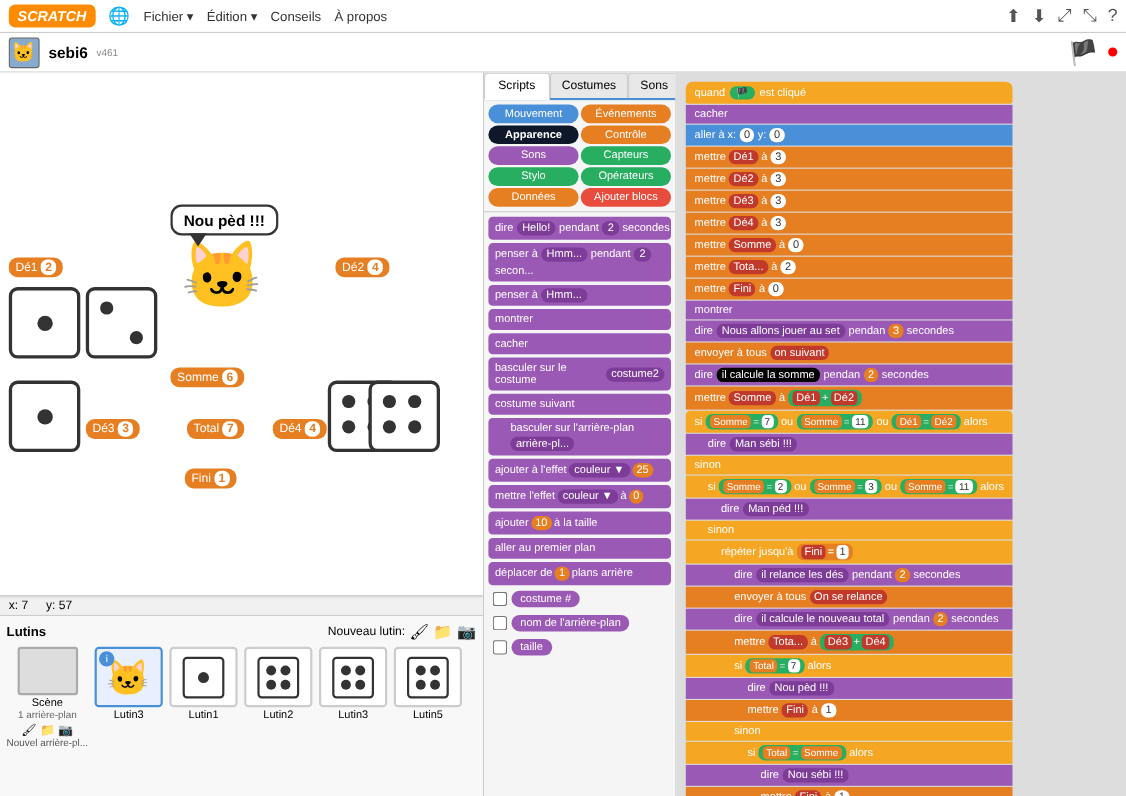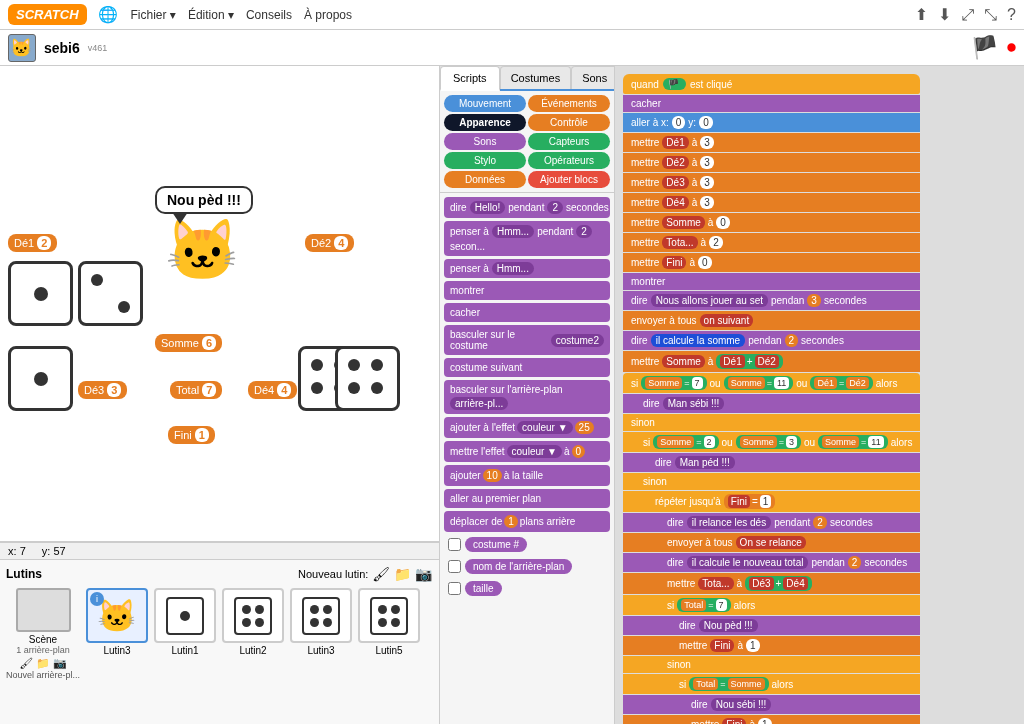--- a/index.html
+++ b/index.html
@@ -249,21 +249,21 @@
       </div>
       <div style="background:#9b59b6;color:white;border-radius:4px;padding:4px 6px;font-size:10px;cursor:grab;">
         penser à <span style="background:#7d3c98;border-radius:8px;padding:1px 5px;">Hmm...</span>
       </div>
       <div style="background:#9b59b6;color:white;border-radius:4px;padding:4px 6px;font-size:10px;cursor:grab;">montrer</div>
       <div style="background:#9b59b6;color:white;border-radius:4px;padding:4px 6px;font-size:10px;cursor:grab;">cacher</div>
       <div style="background:#9b59b6;color:white;border-radius:4px;padding:4px 6px;font-size:10px;cursor:grab;display:flex;align-items:center;gap:2px;justify-content:flex-end;">
         basculer sur le costume <span style="background:#7d3c98;border-radius:8px;padding:1px 5px;">costume2</span>
       </div>
       <div style="background:#9b59b6;color:white;border-radius:4px;padding:4px 6px;font-size:10px;cursor:grab;">costume suivant</div>
-      <div style="background:#9b59b6;color:white;border-radius:4px;padding:4px 6px;font-size:10px;cursor:grab;display:flex;align-items:flex-start;gap:2px;flex-wrap:wrap;">
+      <div style="background:#9b59b6;color:white;border-radius:4px;padding:4px 20px;font-size:10px;cursor:grab;display:flex;align-items:flex-start;gap:2px;flex-wrap:wrap;">
         basculer sur l'arrière-plan <span style="background:#7d3c98;border-radius:8px;padding:1px 5px;">arrière-pl...</span>
       </div>
       <div style="background:#9b59b6;color:white;border-radius:4px;padding:4px 6px;font-size:10px;cursor:grab;display:flex;align-items:center;gap:2px;flex-wrap:wrap;">
         ajouter à l'effet <span style="background:#7d3c98;border-radius:8px;padding:1px 5px;">couleur ▼</span> <span style="background:#e67e22;border-radius:8px;padding:1px 4px;">25</span>
       </div>
       <div style="background:#9b59b6;color:white;border-radius:4px;padding:4px 6px;font-size:10px;cursor:grab;display:flex;align-items:center;gap:2px;flex-wrap:wrap;">
         mettre l'effet <span style="background:#7d3c98;border-radius:8px;padding:1px 5px;">couleur ▼</span> à <span style="background:#e67e22;border-radius:8px;padding:1px 4px;">0</span>
       </div>
       <div style="background:#9b59b6;color:white;border-radius:4px;padding:4px 6px;font-size:10px;cursor:grab;display:flex;align-items:center;gap:2px;">
         ajouter <span style="background:#e67e22;border-radius:8px;padding:1px 4px;">10</span> à la taille
@@ -329,21 +329,21 @@
 
         <div style="background:#9b59b6;color:white;padding:3px 8px;font-size:10px;display:flex;align-items:center;gap:3px;flex-wrap:wrap;">
           dire <span style="background:#7d3c98;border-radius:6px;padding:1px 5px;">Nous allons jouer au set</span> pendan <span style="background:#e67e22;border-radius:6px;padding:1px 4px;">3</span> secondes
         </div>
 
         <div style="background:#e67e22;color:white;padding:3px 8px;font-size:10px;display:flex;align-items:center;gap:3px;">
           envoyer à tous <span style="background:#c0392b;border-radius:6px;padding:1px 4px;">on suivant</span>
         </div>
 
         <div style="background:#9b59b6;color:white;padding:3px 8px;font-size:10px;display:flex;align-items:center;gap:3px;">
-          dire <span style="background:#1d4ed8;border-radius:6px;padding:1px 5px;">il calcule la somme</span> pendan <span style="background:#e67e22;border-radius:6px;padding:1px 4px;">2</span> secondes
+          dire <span style="background:#000000;border-radius:6px;padding:1px 5px;">il calcule la somme</span> pendan <span style="background:#e67e22;border-radius:6px;padding:1px 4px;">2</span> secondes
         </div>
 
         <div style="background:#e67e22;color:white;padding:3px 8px;font-size:10px;display:flex;align-items:center;gap:3px;">
           mettre <span style="background:#c0392b;border-radius:6px;padding:1px 4px;">Somme</span> à <span style="background:#27ae60;border-radius:6px;padding:1px 4px;display:flex;align-items:center;gap:2px;"><span style="background:#c0392b;border-radius:4px;padding:1px 3px;">Dé1</span> + <span style="background:#c0392b;border-radius:4px;padding:1px 3px;">Dé2</span></span>
         </div>
 
         <div style="background:#f5a623;color:white;padding:3px 8px;font-size:10px;display:flex;align-items:center;gap:3px;flex-wrap:wrap;border-radius:4px 4px 0 0;">
           si <span style="background:#27ae60;border-radius:6px;padding:1px 4px;display:flex;align-items:center;gap:2px;font-size:9px;"><span style="background:#e67e22;border-radius:4px;padding:1px 3px;">Somme</span>=<span style="background:white;color:#333;border-radius:4px;padding:1px 3px;">7</span></span> ou <span style="background:#27ae60;border-radius:6px;padding:1px 4px;display:flex;align-items:center;gap:2px;font-size:9px;"><span style="background:#e67e22;border-radius:4px;padding:1px 3px;">Somme</span>=<span style="background:white;color:#333;border-radius:4px;padding:1px 3px;">11</span></span> ou <span style="background:#27ae60;border-radius:6px;padding:1px 4px;display:flex;align-items:center;gap:2px;font-size:9px;"><span style="background:#e67e22;border-radius:4px;padding:1px 3px;">Dé1</span>=<span style="background:#e67e22;border-radius:4px;padding:1px 3px;">Dé2</span></span> alors
         </div>
         <div style="background:#9b59b6;color:white;padding:3px 8px 3px 20px;font-size:10px;display:flex;align-items:center;gap:3px;">

